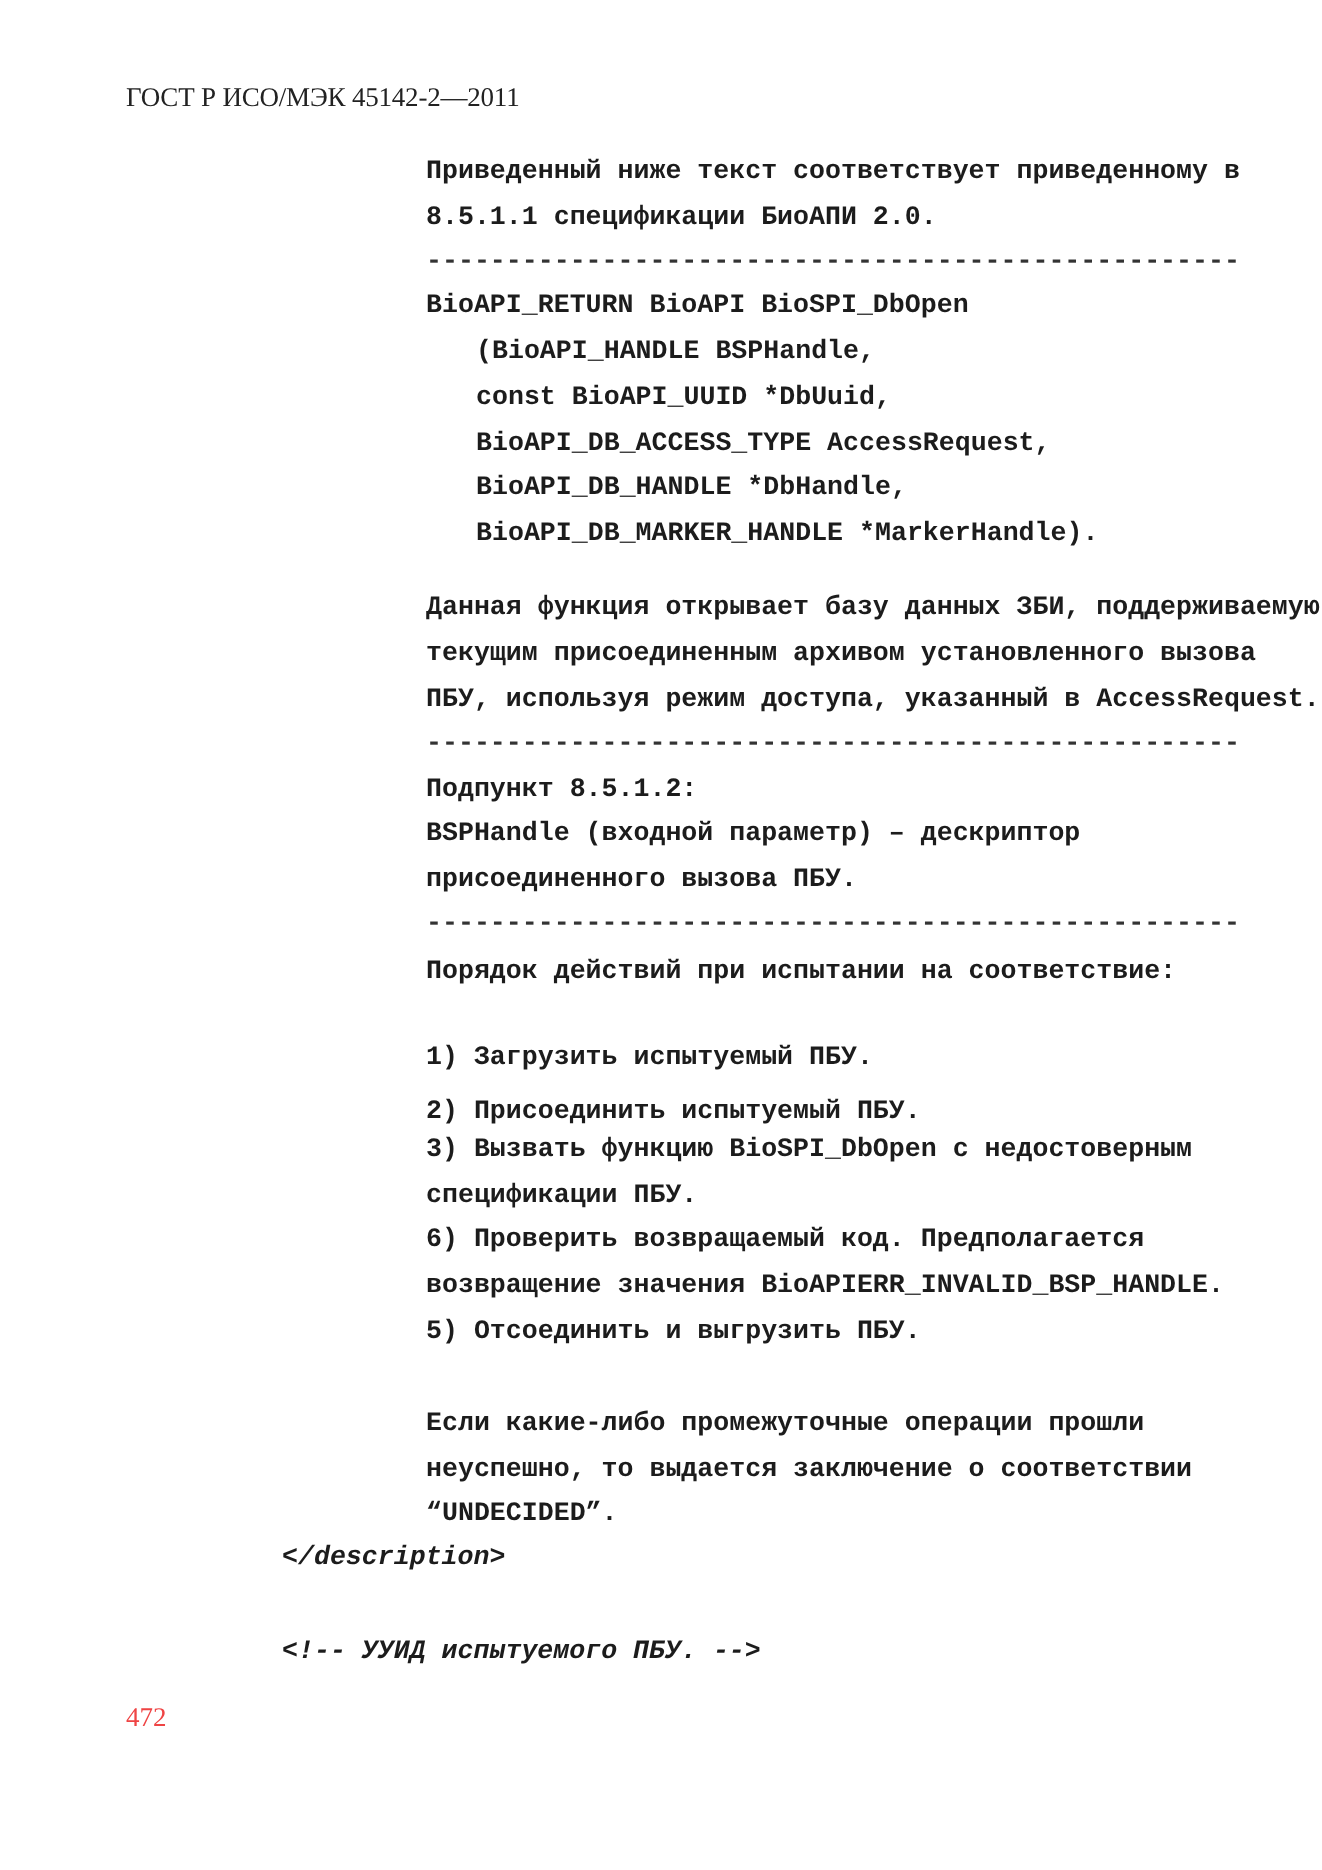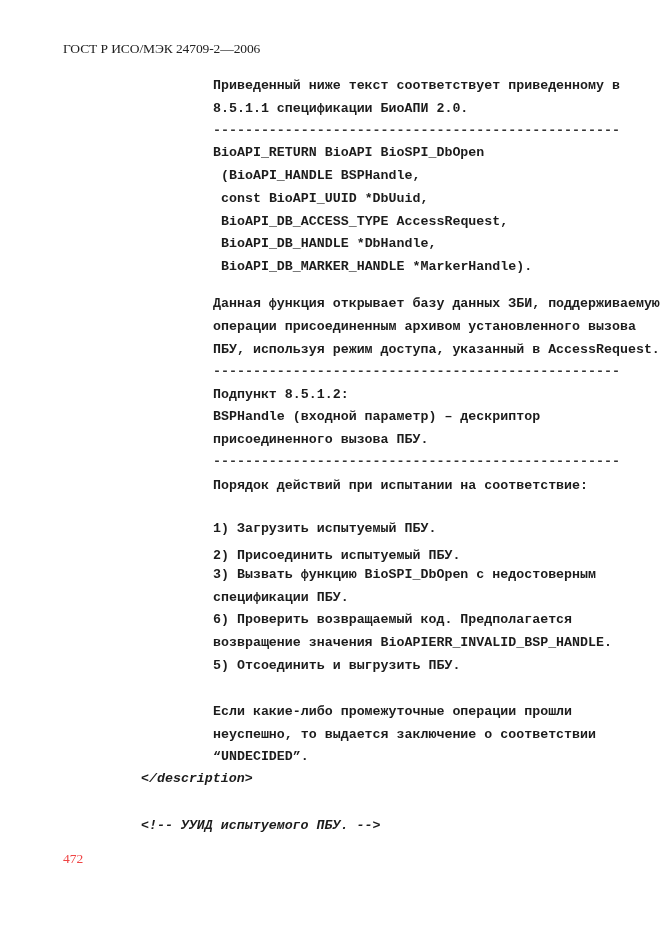--- a/index.html
+++ b/index.html
@@ -36,43 +36,43 @@
       position: absolute;
       font-family: "Liberation Mono", "DejaVu Sans Mono", monospace;
       font-size: 13.3px;
       font-weight: bold;
       white-space: pre;
       line-height: 16px;
       color: #1c1c1c;
     }
     .ind0 { left: 141px; font-style: italic; }
     .ind1 { left: 181px; padding-left: 32px; }
-    .ind2 { left: 221px; font-family: Liberation Mono, monospace; }
+    .ind2 { left: 238px; font-family: Liberation Mono, monospace; }
     .sep { letter-spacing: 0; color: #333; }
   </style>
 </head>
 <body>
 
 <div>
 
-  <div class="page-header">ГОСТ Р ИСО/МЭК 24709-2—2006</div>
+  <div class="page-header">ГОСТ Р ИСО/МЭК 45142-2—2011</div>
 
   <div class="code-line ind1" style="top:78px">Приведенный ниже текст соответствует приведенному в</div>
   <div class="code-line ind1" style="top:101px">8.5.1.1 спецификации БиоАПИ 2.0.</div>
   <div class="code-line ind1 sep" style="top:123px">---------------------------------------------------</div>
 
   <div class="code-line ind1" style="top:145px">BioAPI_RETURN BioAPI BioSPI_DbOpen</div>
   <div class="code-line ind2" style="top:168px">(BioAPI_HANDLE BSPHandle,</div>
   <div class="code-line ind2" style="top:191px">const BioAPI_UUID *DbUuid,</div>
   <div class="code-line ind2" style="top:214px">BioAPI_DB_ACCESS_TYPE AccessRequest,</div>
   <div class="code-line ind2" style="top:236px">BioAPI_DB_HANDLE *DbHandle,</div>
   <div class="code-line ind2" style="top:259px">BioAPI_DB_MARKER_HANDLE *MarkerHandle).</div>
 
   <div class="code-line ind1" style="top:296px">Данная функция открывает базу данных ЗБИ, поддерживаемую</div>
-  <div class="code-line ind1" style="top:319px">операции присоединенным архивом установленного вызова</div>
+  <div class="code-line ind1" style="top:319px">текущим присоединенным архивом установленного вызова</div>
   <div class="code-line ind1" style="top:342px">ПБУ, используя режим доступа, указанный в AccessRequest.</div>
   <div class="code-line ind1 sep" style="top:364px">---------------------------------------------------</div>
 
   <div class="code-line ind1" style="top:387px">Подпункт 8.5.1.2:</div>
   <div class="code-line ind1" style="top:409px">BSPHandle (входной параметр) – дескриптор</div>
   <div class="code-line ind1" style="top:432px">присоединенного вызова ПБУ.</div>
   <div class="code-line ind1 sep" style="top:454px">---------------------------------------------------</div>
 
   <div class="code-line ind1" style="top:478px">Порядок действий при испытании на соответствие:</div>
 

